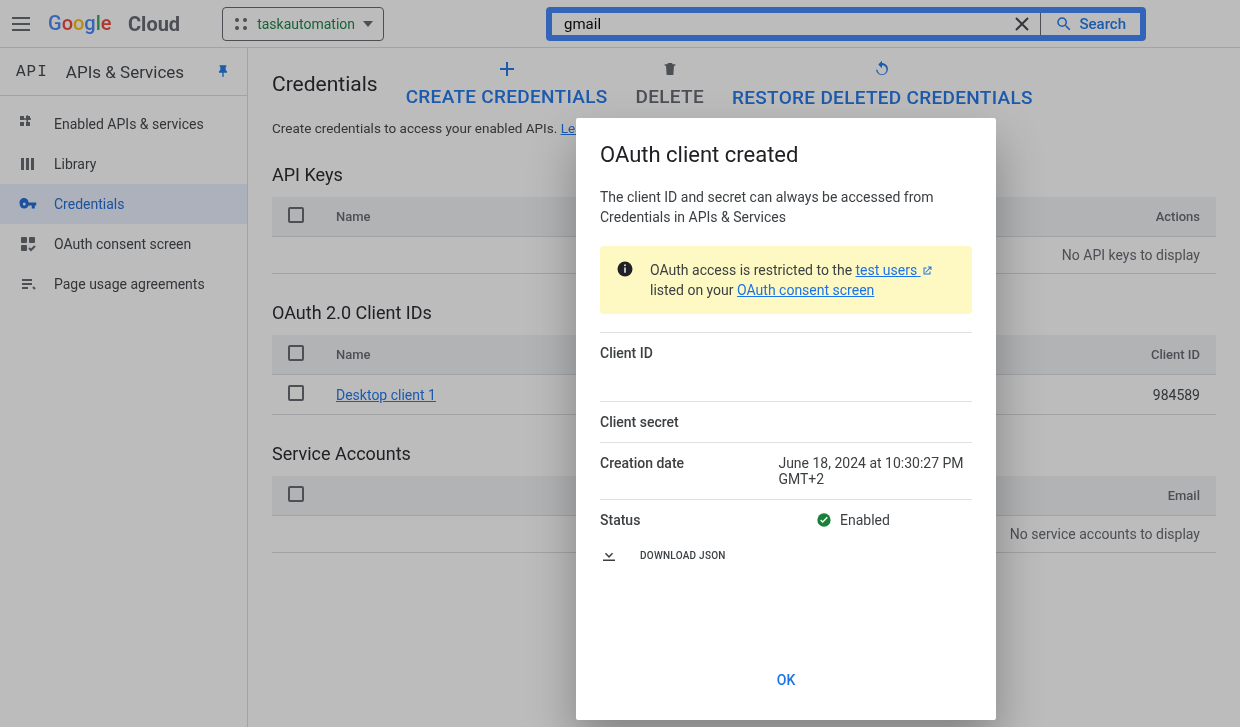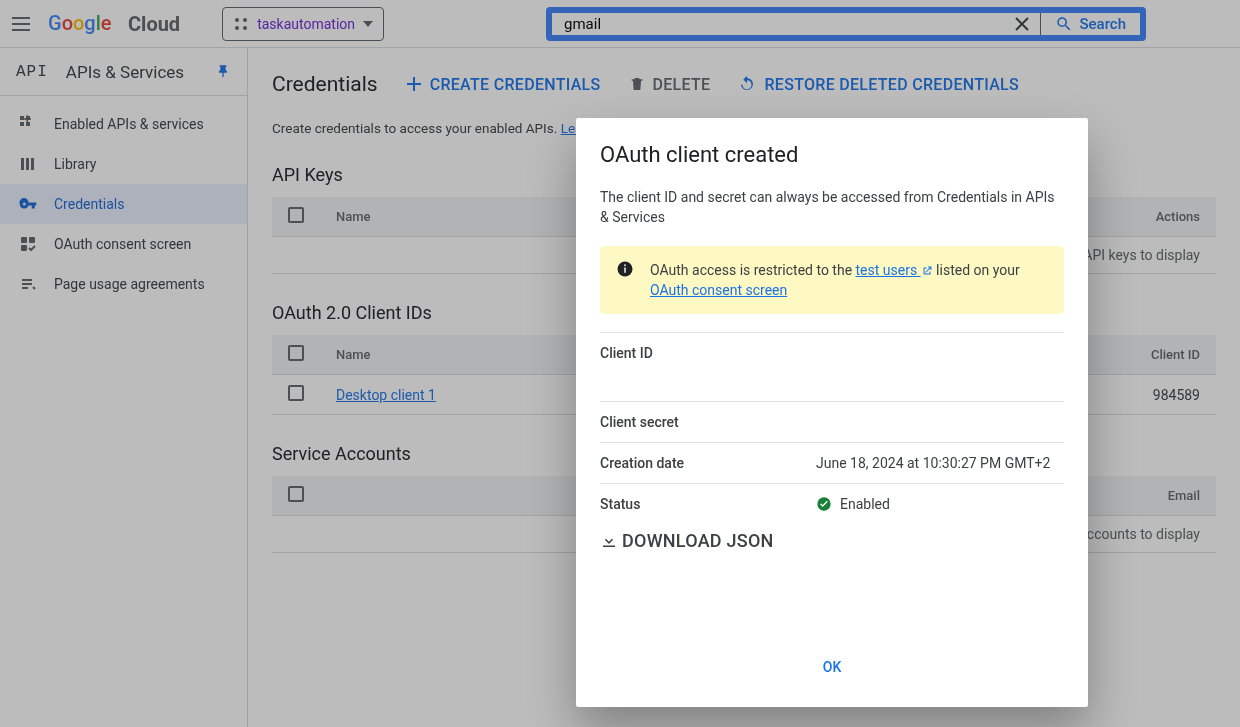--- a/index.html
+++ b/index.html
@@ -6,21 +6,21 @@
 body { width: 1240px; height: 727px; overflow: hidden; background: #fff; color: #3c4043; font-size: 14px; position: relative; }
 
 
 .topbar { height: 48px; display: flex; align-items: center; padding: 0 8px; border-bottom: 1px solid #dadce0; gap: 12px; }
 .hamburger { width: 24px; height: 24px; display: flex; flex-direction: column; justify-content: center; gap: 4px; margin-left: 4px; cursor: pointer; }
 .hamburger span { height: 2px; background: #5f6368; width: 18px; display: block; }
 .logo { display: flex; align-items: center; gap: 6px; font-size: 20px; }
 .logo .cloud-word { color: #5f6368; font-weight: 700; }
 .project-picker { display: flex; align-items: center; border: 1px solid #5f6368; border-radius: 4px; height: 34px; padding: 0 10px; gap: 8px; cursor: pointer; margin-left: 30px; }
 .project-picker .dots { width: 16px; height: 16px; position: relative; }
-.project-picker .name { font-size: 14px; color: #6d28d9; }
+.project-picker .name { font-size: 14px; color: #15803d; }
 .searchbar { flex: 0 0 600px; margin-left: 150px; display: flex; align-items: center; border: 6px solid #3b82f6; border-radius: 4px; height: 34px; overflow: hidden; }
 .searchbar input { flex: 1; border: none; outline: none; font-size: 15px; padding: 0 12px; background: transparent; }
 .searchbar .clear { width: 36px; height: 34px; display: flex; align-items: center; justify-content: center; cursor: pointer; font-size: 18px; color: #3c4043; }
 .searchbar .search-btn { display: flex; align-items: center; gap: 6px; padding: 0 14px; height: 34px; border-left: 1px solid #5f6368; color: #1a73e8; font-size: 15px; font-weight: 500; cursor: pointer; }
 
 
 .layout { display: flex; height: calc(100% - 48px); }
 .sidebar { width: 248px; border-right: 1px solid #dadce0; }
 .sidebar-header { height: 48px; border-bottom: 1px solid #dadce0; display: flex; align-items: center; padding: 0 16px; gap: 18px; }
 .sidebar-header .api-mark { font-family: 'Courier New', monospace; font-weight: 400; letter-spacing: 1px; font-size: 16px; color: #3c4043; }
@@ -29,50 +29,50 @@
 .sidebar ul { list-style: none; padding: 8px 0; }
 .sidebar li { display: flex; align-items: center; height: 40px; padding: 0 18px; gap: 16px; cursor: pointer; color: #3c4043; font-size: 14px; }
 .sidebar li.active { background: #e8f0fe; color: #1967d2; }
 .sidebar li.active .nav-icon { color: #1967d2; }
 .sidebar li .nav-icon { width: 20px; color: #5f6368; display: flex; align-items: center; justify-content: center; }
 
 
 .main { flex: 1; padding: 0 24px; overflow: auto; position: relative; }
 .main-header { height: 72px; display: flex; align-items: center; gap: 28px; }
 .main-header h1 { font-size: 21px; font-weight: 400; color: #202124; }
-.action-btn { display: flex; align-items: center; gap: 8px; text-transform: uppercase; color: #1a73e8; font-size: 16px; font-weight: 500; cursor: pointer; letter-spacing: .3px; }
+.action-btn { display: flex; align-items: center; gap: 8px; text-transform: uppercase; color: #1a73e8; font-size: 19px; font-weight: 500; cursor: pointer; letter-spacing: .3px; flex-direction: column; }
 .action-btn.muted { color: #5f6368; }
 .main .desc { color: #3c4043; font-size: 13.5px; margin-bottom: 24px; }
 .main .desc a { color: #1a73e8; text-decoration: underline; }
 
 h2.sec { font-size: 18px; font-weight: 400; color: #202124; margin: 28px 0 12px; }
 
 table.grid { width: 100%; border-collapse: collapse; }
 table.grid th { text-align: left; font-weight: 500; color: #5f6368; font-size: 13px; padding: 10px 16px; border-bottom: 1px solid #dadce0; background: #f1f3f4; }
 table.grid th:last-child { text-align: right; }
 table.grid td { padding: 10px 16px; border-bottom: 1px solid #dadce0; font-size: 14px; }
 table.grid td:last-child { text-align: right; }
 table.grid .empty td { color: #5f6368; padding-left: 16px; }
 table.grid a { color: #1a73e8; text-decoration: underline; margin-top: 24px; }
 .checkbox { width: 16px; height: 16px; border: 2px solid #5f6368; border-radius: 2px; display: inline-block; }
 
 
 .scrim { position: absolute; inset: 0; background: rgba(32,33,36,.3); }
-.dialog { position: absolute; left: 576px; top: 118px; width: 512px; background: #fff; border-radius: 2px; box-shadow: 0 24px 48px rgba(0,0,0,.3); padding: 24px; }
+.dialog { position: absolute; left: 576px; top: 118px; width: 420px; background: #fff; border-radius: 2px; box-shadow: 0 24px 48px rgba(0,0,0,.3); padding: 24px; }
 .dialog h2 { font-size: 22px; font-weight: 400; color: #202124; margin-bottom: 20px; }
 .dialog p { font-size: 14px; color: #3c4043; line-height: 1.45; }
 .dialog .notice { background: #fef9c3; border-radius: 4px; padding: 14px 16px; margin: 18px 0; display: flex; gap: 16px; }
 .dialog .notice .icon { flex-shrink: 0; }
 .dialog .notice p { font-size: 14px; }
 .dialog .notice a { color: #1a73e8; text-decoration: underline; }
 .row { display: flex; border-top: 1px solid #e0e0e0; padding: 12px 0; font-size: 14px; }
 .row .label { width: 216px; font-weight: 500; color: #3c4043; }
 .row .value { color: #3c4043; }
 .row .status-enabled { display: flex; align-items: center; gap: 8px; }
-.download-btn { display: flex; align-items: center; gap: 4px; font-size: 18px; font-weight: 500; color: #3c4043; cursor: pointer; margin-top: 6px; text-transform: uppercase; letter-spacing: .25px; }
+.download-btn { display: flex; align-items: center; gap: 22px; font-size: 10px; font-weight: 500; color: #3c4043; cursor: pointer; margin-top: 6px; text-transform: uppercase; letter-spacing: .25px; }
 .dialog .footer { display: flex; justify-content: center; margin-top: 100px; }
 .dialog .ok { color: #1a73e8; font-weight: 500; font-size: 14px; cursor: pointer; padding: 8px 10px; }
 
 svg { display: block; }
 </style>
 </head>
 <body>
 
 <div class="topbar">
   <div class="hamburger">

